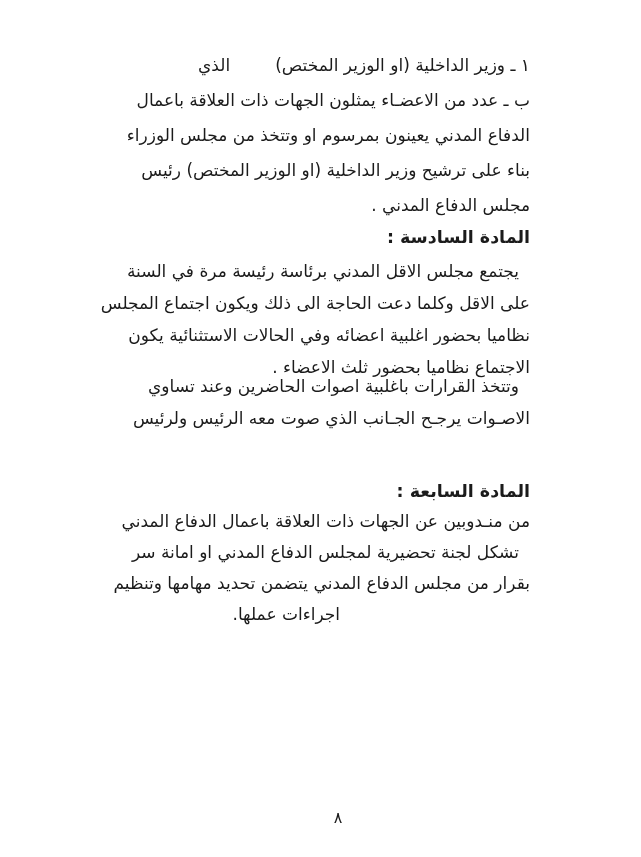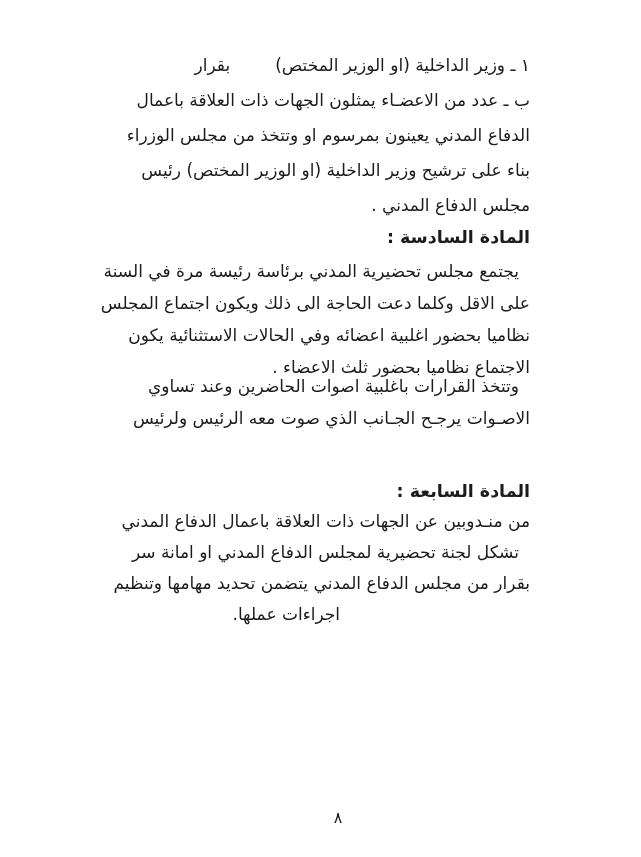--- a/index.html
+++ b/index.html
@@ -55,32 +55,32 @@
 </head>
 <body>
 
 <div class="page">
   <div class="content">
 
     <div class="block clauses" style="top:48px;">
       <div class="line clause-a">
         <span>١ ـ وزير الداخلية (او الوزير المختص)</span>
         <span class="spacer"></span>
-        <span>بقرار</span>
+        <span>الذي</span>
       </div>
       <div class="line">ب ـ عدد من الاعضـاء يمثلون الجهات ذات العلاقة باعمال</div>
       <div class="line">الدفاع المدني يعينون بمرسوم او وتتخذ من مجلس الوزراء</div>
       <div class="line">بناء على ترشيح وزير الداخلية (او الوزير المختص) رئيس</div>
       <div class="line">مجلس الدفاع المدني .</div>
     </div>
 
     <div class="block heading" style="top:224px;">المادة السادسة :</div>
 
     <div class="block" style="top:255px;">
-      <div class="line indent-first">يجتمع مجلس تحضيرية المدني برئاسة رئيسة مرة في السنة</div>
+      <div class="line indent-first">يجتمع مجلس الاقل المدني برئاسة رئيسة مرة في السنة</div>
       <div class="line">على الاقل وكلما دعت الحاجة الى ذلك ويكون اجتماع المجلس</div>
       <div class="line">نظاميا بحضور اغلبية اعضائه وفي الحالات الاستثنائية يكون</div>
       <div class="line">الاجتماع نظاميا بحضور ثلث الاعضاء .</div>
     </div>
 
     <div class="block" style="top:370px;">
       <div class="line indent-first">وتتخذ القرارات باغلبية اصوات الحاضرين وعند تساوي</div>
       <div class="line">الاصـوات يرجـح الجـانب الذي صوت معه الرئيس ولرئيس</div>
     </div>
 

